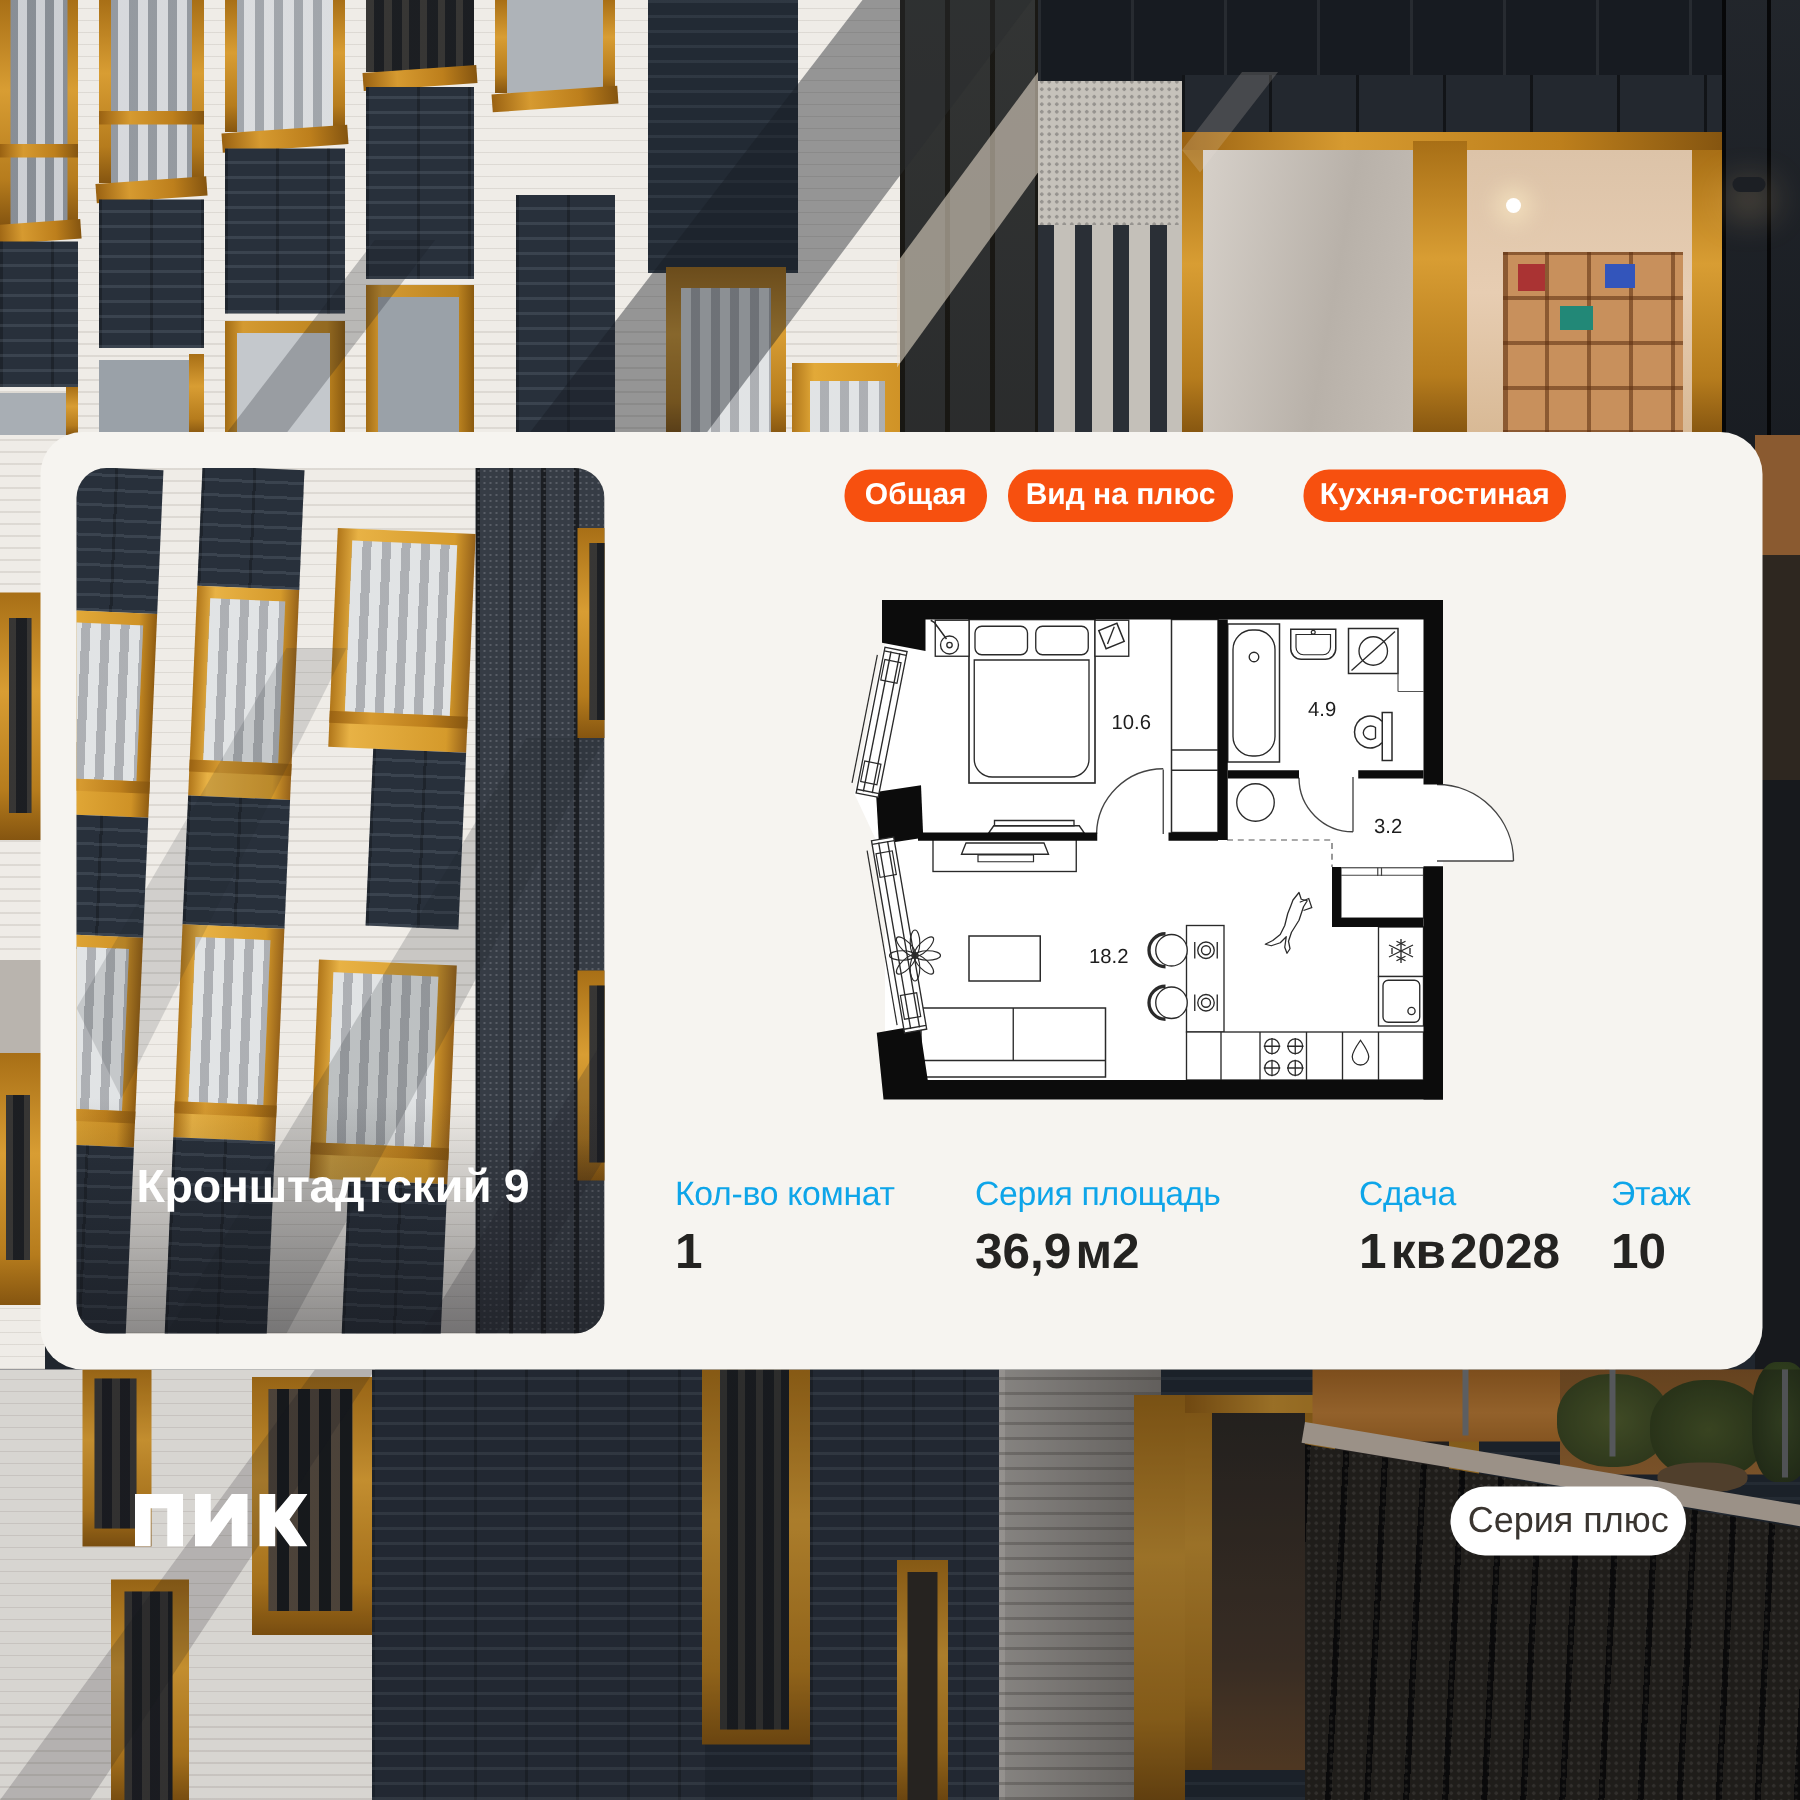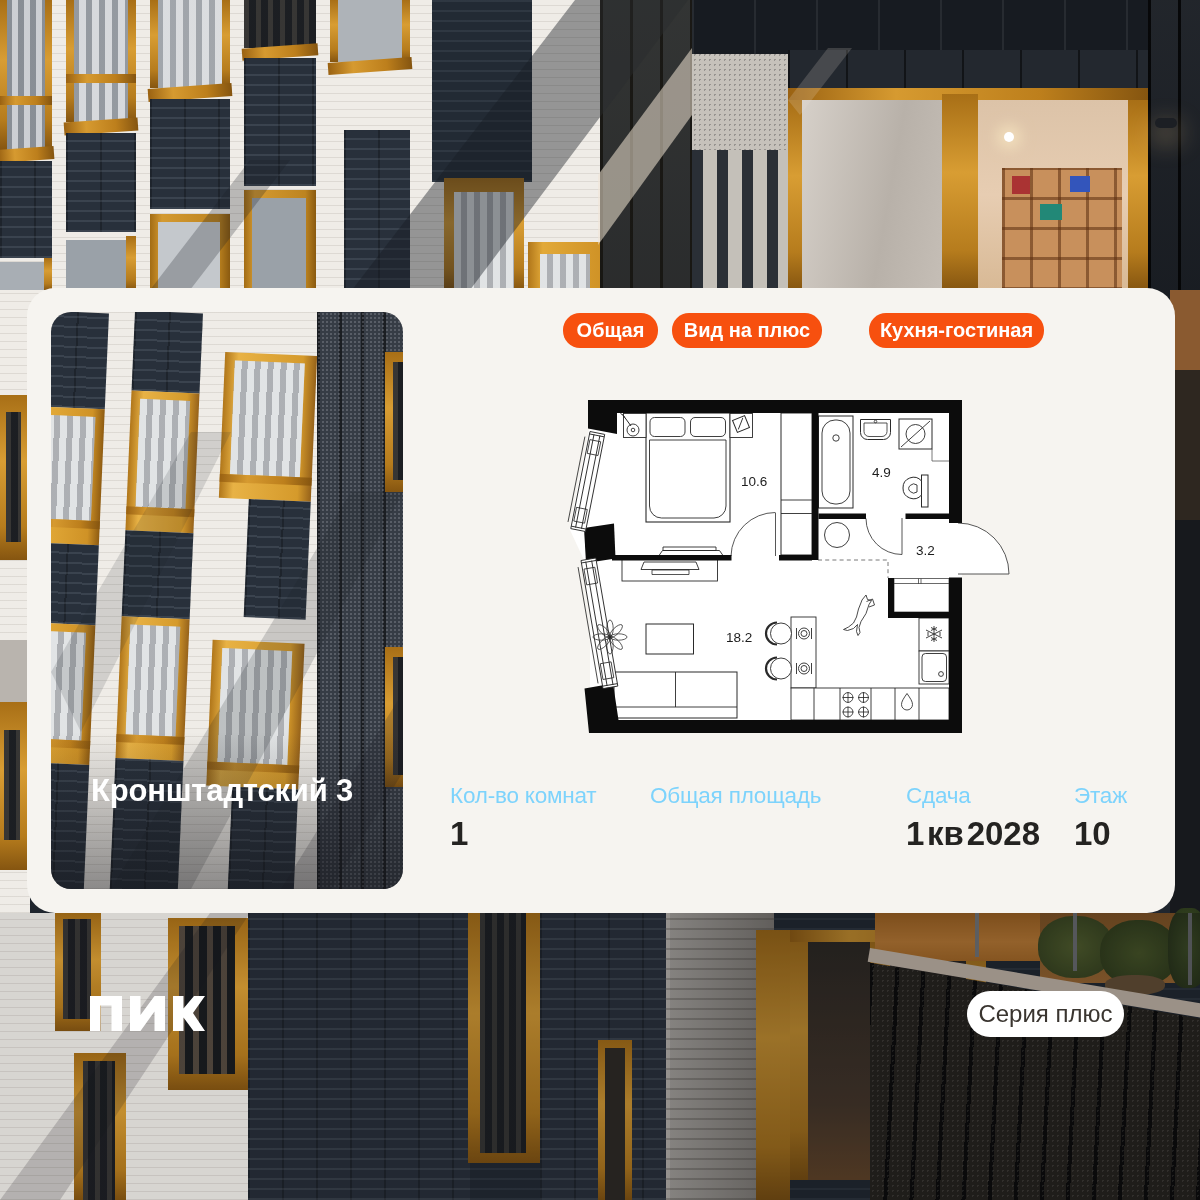--- a/index.html
+++ b/index.html
@@ -266,31 +266,31 @@
 
   <svg class="abs" style="left:0;top:0;" width="352" height="577" viewBox="0 0 352 577">
     <polygon points="60,577 300,180 352,180 140,577" fill="rgba(30,32,40,0.18)"></polygon>
     <polygon points="0,360 140,120 180,120 30,420" fill="rgba(30,32,40,0.14)"></polygon>
     <polygon points="230,577 352,380 352,460 280,577" fill="rgba(30,32,40,0.2)"></polygon>
   </svg>
 
   <div class="abs" style="left:0;top:420px;width:352px;height:157px;background:linear-gradient(180deg,rgba(18,18,22,0),rgba(18,18,22,0.45));"></div>
 </div>
 
-<div class="abs" style="left:91px;top:773px;width:340px;color:#fff;font-size:31px;font-weight:bold;letter-spacing:-0.2px;">Кронштадтский 3</div>
+<div class="abs" style="left:91px;top:773px;width:340px;color:#fff;font-size:31px;font-weight:bold;letter-spacing:-0.2px;">Кронштадтский 9</div>
 
 <div class="abs pill" style="left:563px;top:313px;width:95px;">Общая</div>
 
 <div class="abs pill" style="left:672px;top:313px;width:150px;">Вид на плюс</div>
 
 <div class="abs pill" style="left:869px;top:313px;width:175px;">Кухня-гостиная</div>
 <style>
  .pill{height:35px;background:#f7500f;border-radius:17px;color:#fff;font-weight:bold;
        font-size:20px;display:flex;align-items:center;justify-content:center;}
- .slabel{font-size:22.5px;color:#7dd3fc;letter-spacing:-0.2px;}
+ .slabel{font-size:22.5px;color:#0ea5e9;letter-spacing:-0.2px;}
  .sval{font-size:33px;font-weight:bold;color:#242321;margin-top:6px;}
 </style>
 
 <svg id="plan" class="abs" style="left:540px;top:390px;" width="500" height="355" viewBox="540 390 500 355" fill="none" stroke-linecap="butt">
 
   <rect x="590" y="400" width="372" height="333" fill="#ffffff"></rect>
 
   <path d="M958,574 L958,523 A51 51 0 0 1 1009,574 Z" fill="#ffffff"></path>
   <path d="M958,523 A51 51 0 0 1 1009,574" stroke="#444" stroke-width="0.9"></path>
 
@@ -529,21 +529,22 @@
     <text x="726" y="642">18.2</text>
   </g>
 </svg>
 
 <div class="abs" style="left:450px;top:783px;">
   <div class="slabel">Кол-во комнат</div>
   <div class="sval">1</div>
 </div>
 
 <div class="abs" style="left:650px;top:783px;">
-  <div class="slabel">Общая площадь</div>
+  <div class="slabel">Серия площадь</div>
+  <div class="sval">36,9 м2</div>
 </div>
 
 <div class="abs" style="left:906px;top:783px;">
   <div class="slabel">Сдача</div>
   <div class="sval">1 кв 2028</div>
 </div>
 
 <div class="abs" style="left:1074px;top:783px;">
   <div class="slabel">Этаж</div>
   <div class="sval">10</div>

